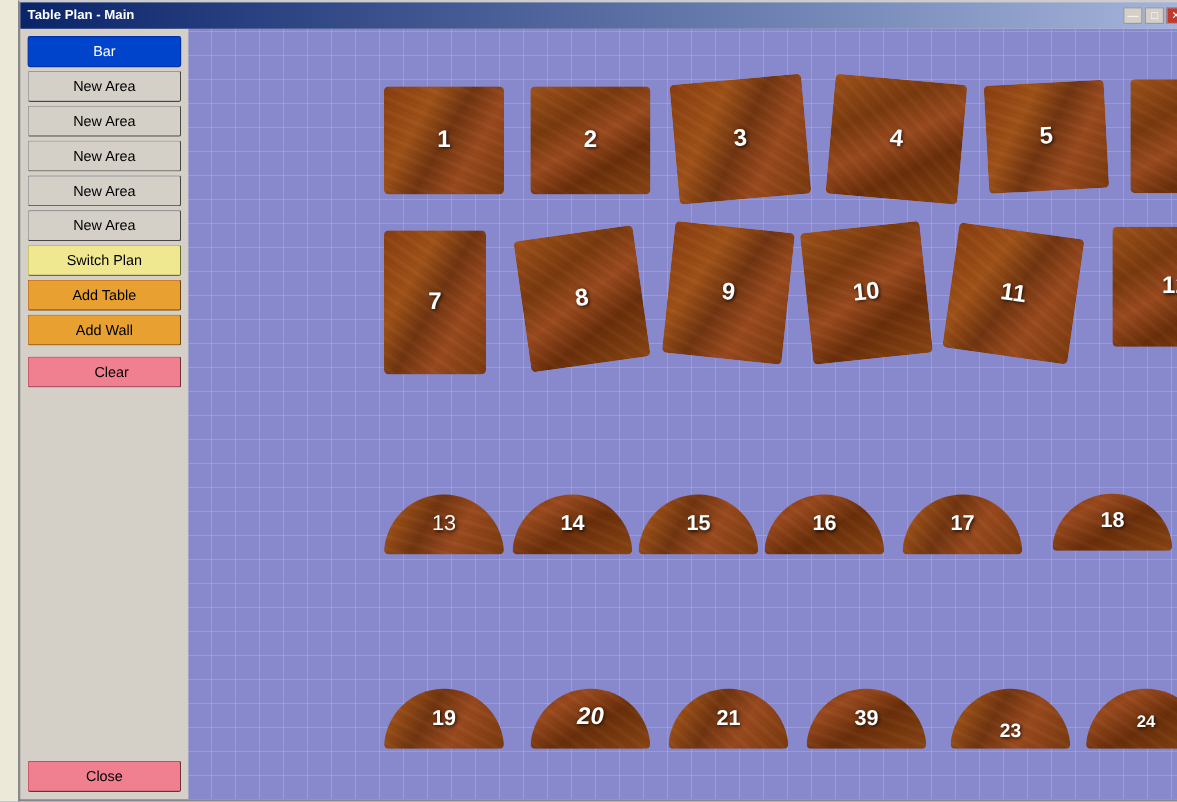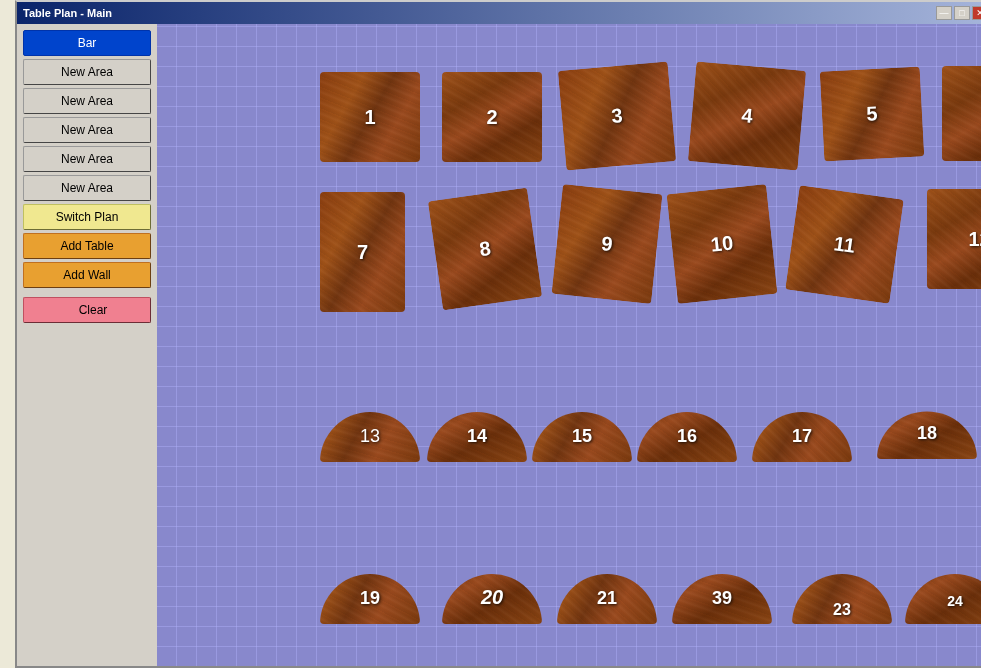--- a/index.html
+++ b/index.html
@@ -221,20 +221,21 @@
       <button class="sidebar-btn default">New Area</button>
       <button class="sidebar-btn switch">Switch Plan</button>
       <button class="sidebar-btn orange">Add Table</button>
       <button class="sidebar-btn orange">Add Wall</button>
 
 
       <button class="sidebar-btn red" style="margin-top:6px;padding-left:16px;">Clear</button>
 
       <div style="flex:1;"></div>
 
+      <button class="sidebar-btn red">Close</button>
     </div>
 
     <div class="canvas-area" id="canvas">
     <div class="table-item" style="left: 163px; top: 48px; width: 100px; height: 90px; background: repeating-linear-gradient(22deg, rgba(0, 0, 0, 0.06) 0px, rgba(0, 0, 0, 0.02) 3px, rgba(255, 255, 255, 0.03) 5px, rgba(0, 0, 0, 0.04) 8px, transparent 10px), linear-gradient(120deg, rgb(139, 62, 16) 0%, rgb(160, 82, 24) 30%, rgb(114, 53, 16) 50%, rgb(155, 74, 30) 70%, rgb(123, 58, 14) 100%); border-radius: 4px;">
           <span style="font-size: 20px; font-weight: bold; color: white; text-shadow: rgba(0, 0, 0, 0.8) 1px 1px 3px; position: absolute; bottom: auto; left: 50%; transform: translate(-50%, -50%); top: 50%;">1</span>
         </div>
         <div class="table-item" style="left: 285px; top: 48px; width: 100px; height: 90px; background: repeating-linear-gradient(29deg, rgba(0, 0, 0, 0.06) 0px, rgba(0, 0, 0, 0.02) 3px, rgba(255, 255, 255, 0.03) 5px, rgba(0, 0, 0, 0.04) 8px, transparent 10px), linear-gradient(150deg, rgb(160, 82, 26) 0%, rgb(123, 58, 14) 30%, rgb(155, 74, 30) 50%, rgb(107, 47, 10) 70%, rgb(139, 69, 19) 100%); border-radius: 4px;">
           <span style="font-size: 20px; font-weight: bold; color: white; text-shadow: rgba(0, 0, 0, 0.8) 1px 1px 3px; position: absolute; bottom: auto; left: 50%; transform: translate(-50%, -50%); top: 50%;">2</span>
         </div>
         <div class="table-item" style="left: 405px; top: 42px; width: 110px; height: 100px; background: repeating-linear-gradient(36deg, rgba(0, 0, 0, 0.06) 0px, rgba(0, 0, 0, 0.02) 3px, rgba(255, 255, 255, 0.03) 5px, rgba(0, 0, 0, 0.04) 8px, transparent 10px), linear-gradient(120deg, rgb(139, 62, 16) 0%, rgb(160, 82, 24) 30%, rgb(114, 53, 16) 50%, rgb(155, 74, 30) 70%, rgb(123, 58, 14) 100%); border-radius: 4px; transform: rotate(-5deg);">

